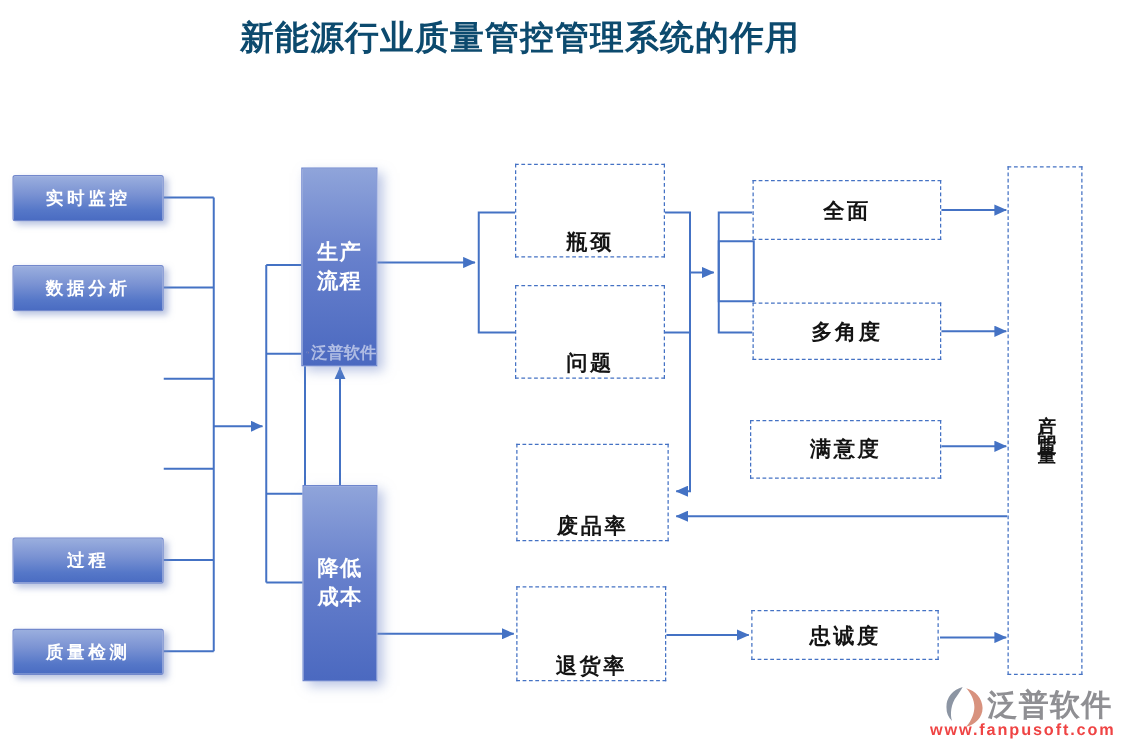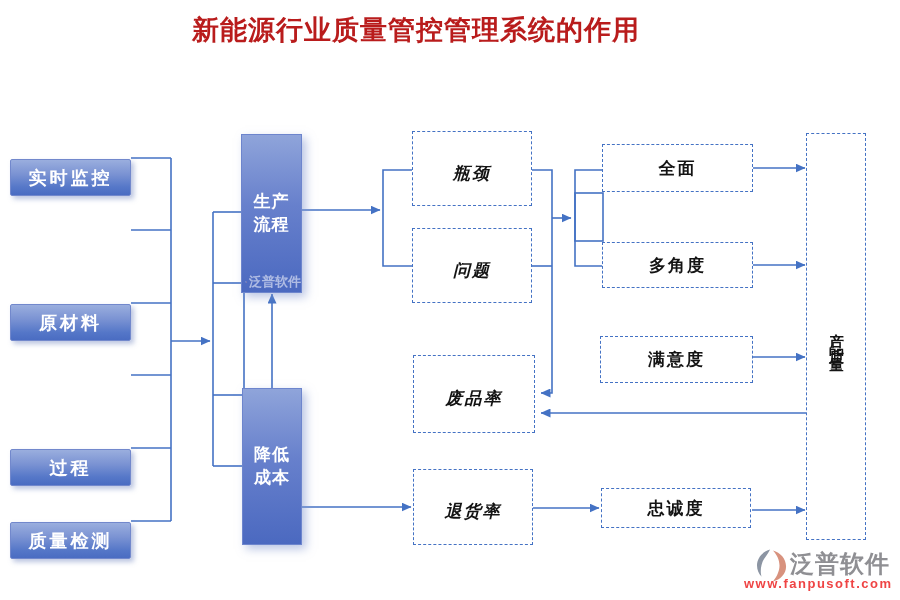--- a/index.html
+++ b/index.html
@@ -2,30 +2,30 @@
 <html><head>
 <meta charset="utf-8">
 <style>
   html,body{margin:0;padding:0;background:#fff;}
   #stage{
     position:relative;width:900px;height:600px;background:#fff;overflow:hidden;
     font-family:"Liberation Serif","DejaVu Serif",serif;
   }
   .title{
     position:absolute;top:12px;left:0;width:832px;text-align:center;
-    font-size:27px;font-weight:bold;color:#b91c1c;letter-spacing:1px;
+    font-size:27px;font-weight:bold;color:#0c4a6e;letter-spacing:1px;
   }
   
   .lbox{
     position:absolute;left:10px;width:121px;height:37px;box-sizing:border-box;
     background:linear-gradient(180deg,#9aaede 0%,#7b93d3 40%,#5577c8 78%,#4a6cc2 100%);
     border:1px solid #7288cc;border-radius:2px;
     box-shadow:3px 3px 5px rgba(120,140,195,.5);
     display:flex;align-items:center;justify-content:center;
-    color:#fff;font-weight:bold;font-size:18px;letter-spacing:3px;margin-top:19px;
+    color:#fff;font-weight:bold;font-size:14px;letter-spacing:3px;
   }
   
   .tbox{
     position:absolute;box-sizing:border-box;
     background:linear-gradient(180deg,#8fa4da 0%,#6780cc 45%,#4b69c0 100%);
     border:1px solid #6d85cd;
     box-shadow:4px 4px 9px rgba(130,150,205,.55);
     display:flex;align-items:center;justify-content:center;text-align:center;
     color:#fff;font-weight:bold;font-size:17px;line-height:1.35;letter-spacing:1px;
   }
@@ -35,21 +35,21 @@
     display:flex;align-items:center;gap:2px;white-space:nowrap;
     color:rgba(240,242,250,.6);font-size:13px;letter-spacing:0;font-weight:bold;
   }
   
   .dbox{
     position:absolute;box-sizing:border-box;background:#fff;
     border:1.5px dashed #4472C4;
     display:flex;justify-content:center;
     color:#141414;font-weight:bold;font-size:17px;letter-spacing:2px;
   }
-  .dbox.top{align-items:center;padding-top:9px;font-style:italic;}
+  .dbox.top{align-items:flex-end;padding-top:9px;}
   .dbox.mid{align-items:center;}
   .dbox.vert{
     align-items:center;
     writing-mode:vertical-rl;text-orientation:upright;letter-spacing:8px;
     font-size:15px;
   }
   svg.lines{position:absolute;left:0;top:0;}
   
   .brand-text{
     position:absolute;left:790px;top:548px;font-size:24px;font-weight:bold;
@@ -114,22 +114,22 @@
       <path d="M806,413 H541" marker-end="url(#arr)"></path>
 
       <path d="M302,507 H411" marker-end="url(#arr)"></path>
       <path d="M533,508 H599" marker-end="url(#arr)"></path>
     </g>
   </svg>
 
   <div class="lbox" style="top:140px">
     <span>实时监控</span>
   </div>
-  <div class="lbox" style="top:285px">
-    <span>原材料</span>
+  <div class="lbox" style="top:212px">
+    <span>数据分析</span>
   </div>
   <div class="lbox" style="top:430px">
     <span>过程</span>
   </div>
   <div class="lbox" style="top:503px">
     <span>质量检测</span>
   </div>
 
   <div class="tbox" style="left:241px;top:134px;width:61px;height:159px">
     <div class="inner">生产流程</div>

